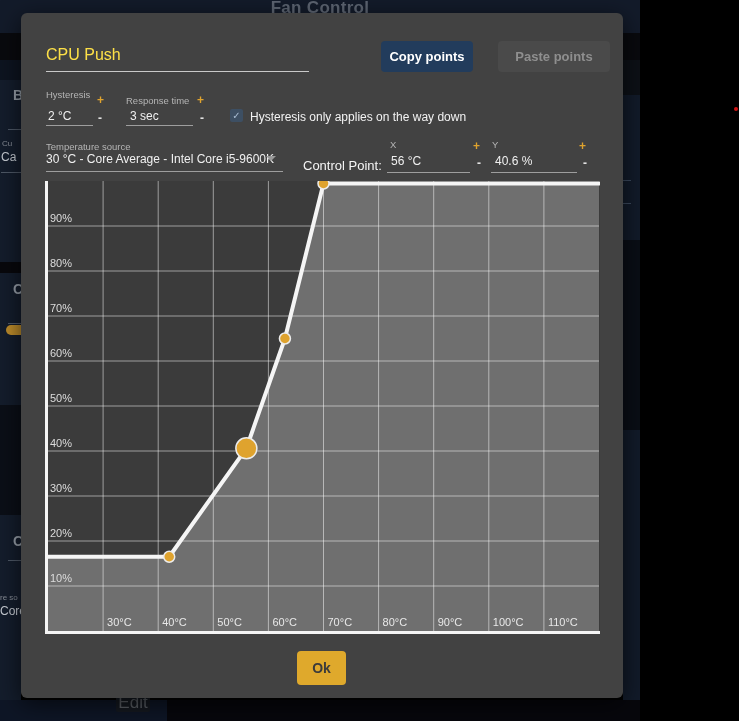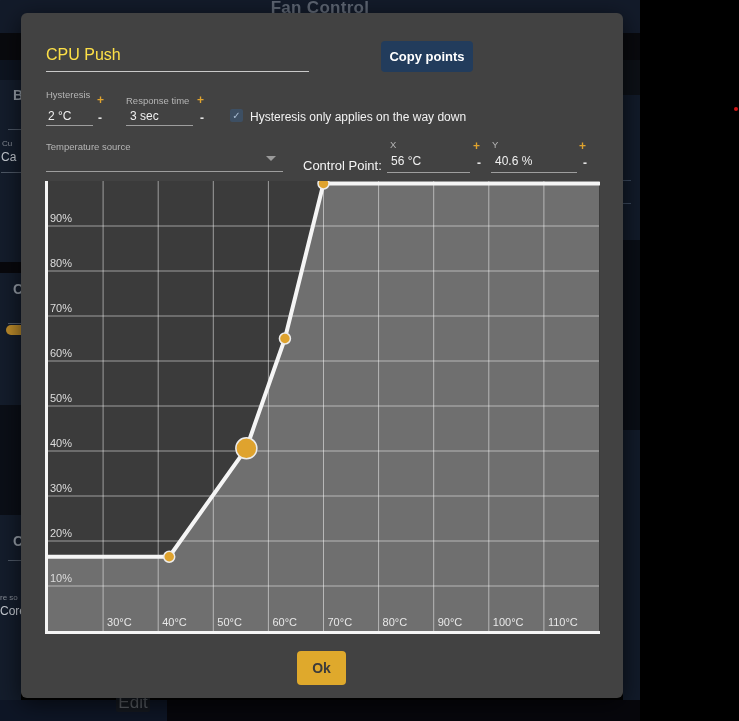--- a/index.html
+++ b/index.html
@@ -110,39 +110,41 @@
 
   <div class="abs bottom-strip-a"></div>
   <div class="abs bottom-strip-b"></div>
   <div class="abs edit-btn">Edit</div>
 
   <div class="abs dialog">
 
     <input class="abs name-input" value="CPU Push" style="">
 
     <button class="abs btn copy-btn">Copy points</button>
+    <button class="abs btn paste-btn">Paste points</button>
 
     <span class="abs mini-label" style="left:25px;top:76px">Hysteresis</span>
     <span class="abs plus" style="left:76px;top:80px">+</span>
     <span class="abs field-val" style="left:27px;top:96px">2 °C</span>
     <div class="abs u-line" style="left:25px;top:112px;width:47px"></div>
     <span class="abs minus" style="left:77px;top:98px">-</span>
 
     <span class="abs mini-label" style="left:105px;top:82px">Response time</span>
     <span class="abs plus" style="left:176px;top:80px">+</span>
     <span class="abs field-val" style="left:109px;top:96px">3 sec</span>
     <div class="abs u-line" style="left:105px;top:112px;width:67px"></div>
     <span class="abs minus" style="left:179px;top:98px">-</span>
 
     <div class="abs checkbox">
       <span>✓</span>
     </div>
     <span class="abs chk-label">Hysteresis only applies on the way down</span>
 
     <span class="abs mini-label" style="left:25px;top:128px">Temperature source</span>
+    <span class="abs field-val" style="left:25px;top:139px">30 °C - Core Average - Intel Core i5-9600K</span>
     <div class="abs dd-caret"></div>
     <div class="abs u-line" style="left:25px;top:158px;width:237px"></div>
 
     <span class="abs sel-point">Control Point:</span>
 
     <span class="abs mini-label" style="left:369px;top:126px">X</span>
     <span class="abs plus" style="left:452px;top:126px">+</span>
     <span class="abs field-val" style="left:370px;top:141px">56 °C</span>
     <div class="abs u-line" style="left:366px;top:159px;width:83px"></div>
     <span class="abs minus" style="left:456px;top:143px">-</span>

